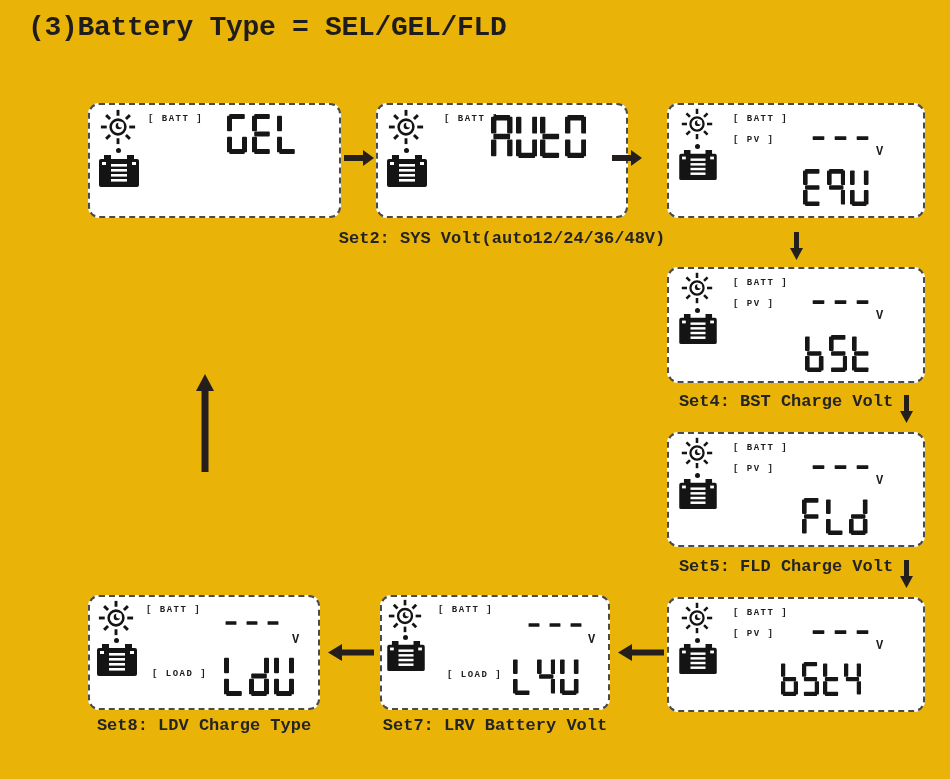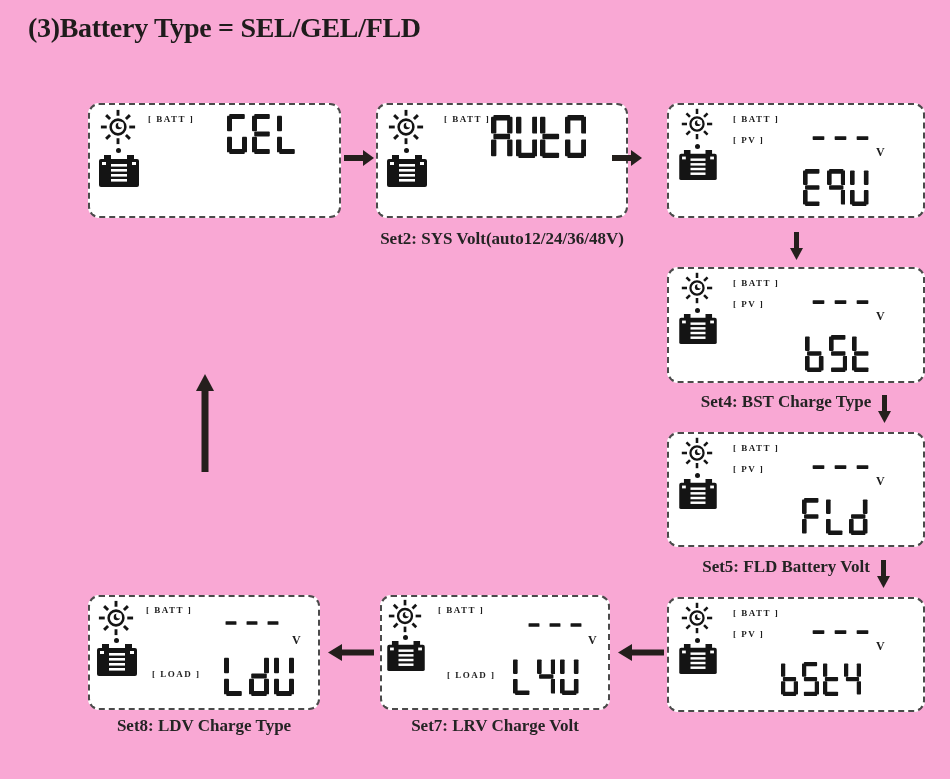--- a/index.html
+++ b/index.html
@@ -1,18 +1,18 @@
 <!DOCTYPE html>
 <html><head>
 <meta charset="utf-8">
 <style>
   html,body{margin:0;padding:0;background:#ffffff;}
   #stage{
-    position:relative;width:950px;height:779px;background:#f9a8d4;overflow:hidden;
-    font-family:Liberation Serif, serif;color:#262626;
+    position:relative;width:950px;height:779px;background:#eab308;overflow:hidden;
+    font-family:Liberation Mono, monospace;color:#262626;
   }
   #page-title{
     position:absolute;left:28px;top:12px;font-size:28px;font-weight:bold;
     letter-spacing:-0.3px;color:#1f1c1c;white-space:nowrap;
   }
   .panel{
     position:absolute;border:2px dashed #4a4a4a;border-radius:11px;background:#ffffff;
     box-sizing:border-box;
   }
   .icon{position:absolute;color:#141414;}
@@ -260,21 +260,21 @@
         </svg>
         <svg viewBox="0 0 18 36" width="18.5" height="37">
           <rect x="2" y="31.5" width="14" height="4.5" rx="0.8" fill="#161616"></rect>
           <rect x="0" y="20.5" width="4.5" height="14" rx="0.8" fill="#161616"></rect>
           <rect x="0" y="1.5" width="4.5" height="14" rx="0.8" fill="#161616"></rect>
           <rect x="2" y="15.75" width="14" height="4.5" rx="0.8" fill="#161616"></rect>
         </svg>
       </div>
   </div>
   <div class="caption" style="left:667px;top:392px;width:258px">
-    <span>Set4: BST Charge Type</span>
+    <span>Set4: BST Charge Volt</span>
     <svg class="down arrow" style="position:static;width:13px;height:28px">
         <use href="#arr-d"></use>
       </svg>
   </div>
 
   <div class="panel" style="left:667px;top:432px;width:258px;height:115px">
     <svg class="icon" style="left:12px;top:3px;width:32px;height:32px">
         <use href="#sun"></use>
       </svg>
     <div class="dot" style="left:26px;top:39px"></div>
@@ -310,21 +310,21 @@
         <svg viewBox="0 0 18 36" width="18.5" height="37">
           <rect x="13.5" y="1.5" width="4.5" height="14" rx="0.8" fill="#161616"></rect>
           <rect x="13.5" y="20.5" width="4.5" height="14" rx="0.8" fill="#161616"></rect>
           <rect x="2" y="31.5" width="14" height="4.5" rx="0.8" fill="#161616"></rect>
           <rect x="0" y="20.5" width="4.5" height="14" rx="0.8" fill="#161616"></rect>
           <rect x="2" y="15.75" width="14" height="4.5" rx="0.8" fill="#161616"></rect>
         </svg>
       </div>
   </div>
   <div class="caption" style="left:667px;top:557px;width:258px">
-    <span>Set5: FLD Battery Volt</span>
+    <span>Set5: FLD Charge Volt</span>
     <svg class="down arrow" style="position:static;width:13px;height:28px">
         <use href="#arr-d"></use>
       </svg>
   </div>
 
   <div class="panel" style="left:667px;top:597px;width:258px;height:115px">
     <svg class="icon" style="left:12px;top:3px;width:32px;height:32px">
         <use href="#sun"></use>
       </svg>
     <div class="dot" style="left:26px;top:39px"></div>
@@ -416,21 +416,21 @@
         <svg viewBox="0 0 18 36" width="18.5" height="37">
           <rect x="13.5" y="1.5" width="4.5" height="14" rx="0.8" fill="#161616"></rect>
           <rect x="13.5" y="20.5" width="4.5" height="14" rx="0.8" fill="#161616"></rect>
           <rect x="2" y="31.5" width="14" height="4.5" rx="0.8" fill="#161616"></rect>
           <rect x="0" y="20.5" width="4.5" height="14" rx="0.8" fill="#161616"></rect>
           <rect x="0" y="1.5" width="4.5" height="14" rx="0.8" fill="#161616"></rect>
         </svg>
       </div>
   </div>
   <div class="caption" style="left:368px;top:716px;width:254px">
-    <span>Set7: LRV Charge Volt</span>
+    <span>Set7: LRV Battery Volt</span>
   </div>
 
   <svg class="arrow" style="left:328px;top:644px;width:46px;height:17px">
       <use href="#arr-l"></use>
     </svg>
 
   <div class="panel" style="left:88px;top:595px;width:232px;height:115px">
     <svg class="icon" style="left:8px;top:3px;width:36px;height:36px">
         <use href="#sun"></use>
       </svg>

